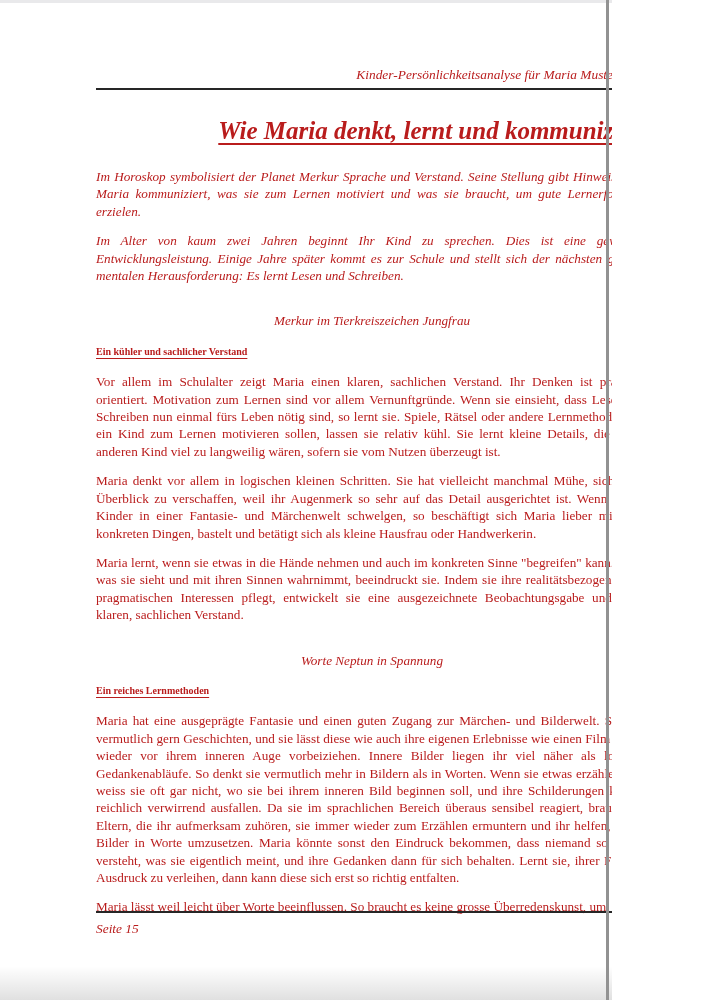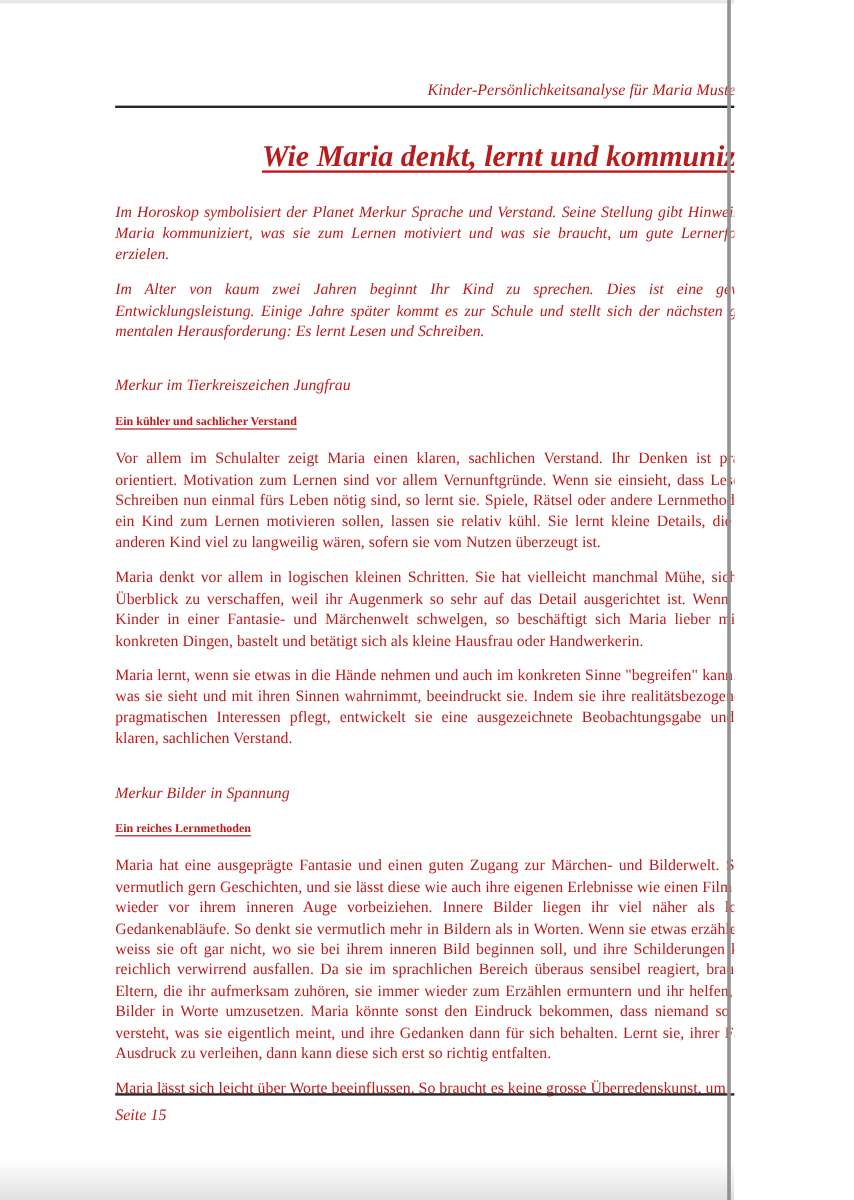--- a/index.html
+++ b/index.html
@@ -70,21 +70,21 @@
   }
   p {
     margin: 0 0 12px 0;
     text-align: justify;
   }
   .intro {
     font-style: italic;
   }
   .section-label {
     font-style: italic;
-    text-align: left;
+    text-align: center;
     margin: 28px 0 13px 0;
   }
   .section-heading {
     font-size: 10px;
     line-height: 17.4px;
     font-weight: bold;
     margin: 0 0 13px 0;
     text-decoration: underline;
     text-decoration-thickness: 1.3px;
     text-underline-offset: 3px;
@@ -134,27 +134,27 @@
     <p class="section-label">Merkur im Tierkreiszeichen Jungfrau</p>
 
     <h2 class="section-heading">Ein kühler und sachlicher Verstand</h2>
 
     <p class="body-para">Vor allem im Schulalter zeigt Maria einen klaren, sachlichen Verstand. Ihr Denken ist praktisch orientiert. Motivation zum Lernen sind vor allem Vernunftgründe. Wenn sie einsieht, dass Lesen und Schreiben nun einmal fürs Leben nötig sind, so lernt sie. Spiele, Rätsel oder andere Lernmethoden, die ein Kind zum Lernen motivieren sollen, lassen sie relativ kühl. Sie lernt kleine Details, die einem anderen Kind viel zu langweilig wären, sofern sie vom Nutzen überzeugt ist.</p>
 
     <p class="body-para">Maria denkt vor allem in logischen kleinen Schritten. Sie hat vielleicht manchmal Mühe, sich einen Überblick zu verschaffen, weil ihr Augenmerk so sehr auf das Detail ausgerichtet ist. Wenn andere Kinder in einer Fantasie- und Märchenwelt schwelgen, so beschäftigt sich Maria lieber mit ganz konkreten Dingen, bastelt und betätigt sich als kleine Hausfrau oder Handwerkerin.</p>
 
     <p class="body-para">Maria lernt, wenn sie etwas in die Hände nehmen und auch im konkreten Sinne "begreifen" kann. Alles, was sie sieht und mit ihren Sinnen wahrnimmt, beeindruckt sie. Indem sie ihre realitätsbezogenen und pragmatischen Interessen pflegt, entwickelt sie eine ausgezeichnete Beobachtungsgabe und einen klaren, sachlichen Verstand.</p>
 
-    <p class="section-label">Merkur Bilder in Spannung</p>
+    <p class="section-label">Worte Neptun in Spannung</p>
 
     <h2 class="section-heading">Ein reiches Lernmethoden</h2>
 
     <p class="body-para">Maria hat eine ausgeprägte Fantasie und einen guten Zugang zur Märchen- und Bilderwelt. Sie hört vermutlich gern Geschichten, und sie lässt diese wie auch ihre eigenen Erlebnisse wie einen Film immer wieder vor ihrem inneren Auge vorbeiziehen. Innere Bilder liegen ihr viel näher als logische Gedankenabläufe. So denkt sie vermutlich mehr in Bildern als in Worten. Wenn sie etwas erzählen will, weiss sie oft gar nicht, wo sie bei ihrem inneren Bild beginnen soll, und ihre Schilderungen können reichlich verwirrend ausfallen. Da sie im sprachlichen Bereich überaus sensibel reagiert, braucht sie Eltern, die ihr aufmerksam zuhören, sie immer wieder zum Erzählen ermuntern und ihr helfen, innere Bilder in Worte umzusetzen. Maria könnte sonst den Eindruck bekommen, dass niemand so richtig versteht, was sie eigentlich meint, und ihre Gedanken dann für sich behalten. Lernt sie, ihrer Fantasie Ausdruck zu verleihen, dann kann diese sich erst so richtig entfalten.</p>
 
-    <p class="body-para last-para">Maria lässt sich leicht über Worte beeinflussen. So braucht es keine grosse Überredenskunst, um</p>
+    <p class="body-para last-para">Maria lässt weil leicht über Worte beeinflussen. So braucht es keine grosse Überredenskunst, um</p>
 
   </div>
 
   <div class="footer-rule"></div>
 
   <div class="footer">
     <span>Seite 15</span>
   </div>
 
   <div class="edge-bottom"></div>

